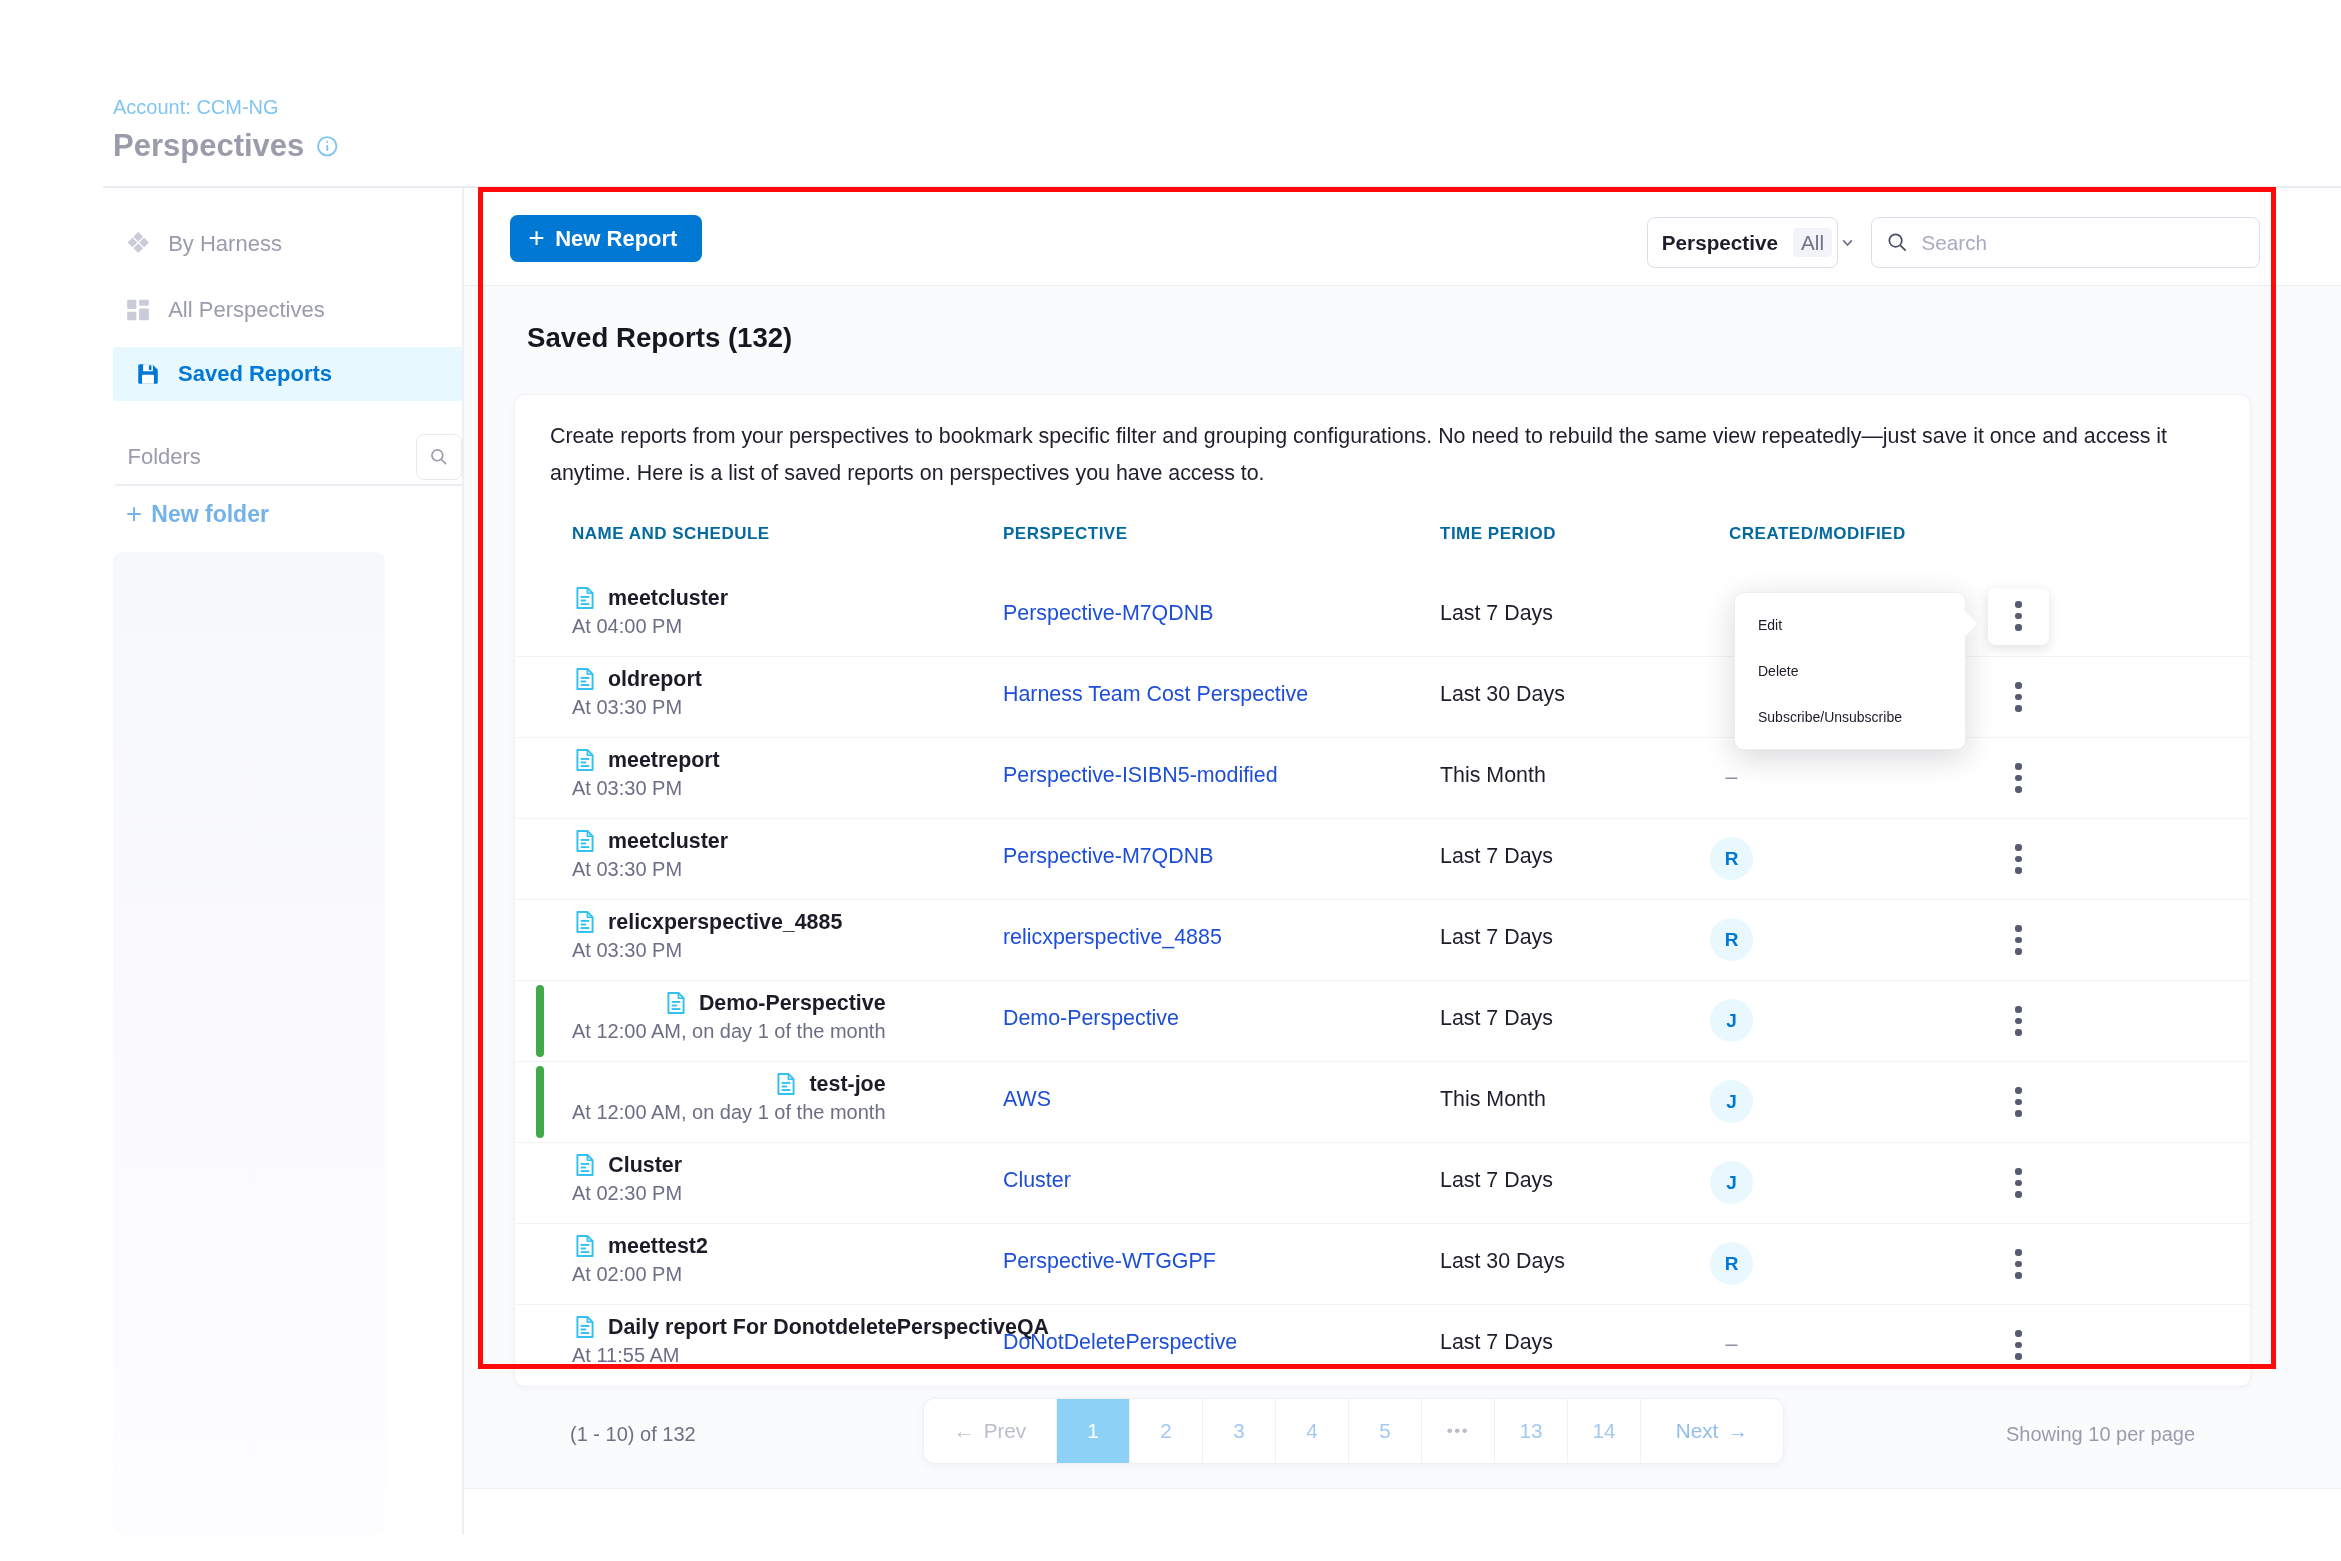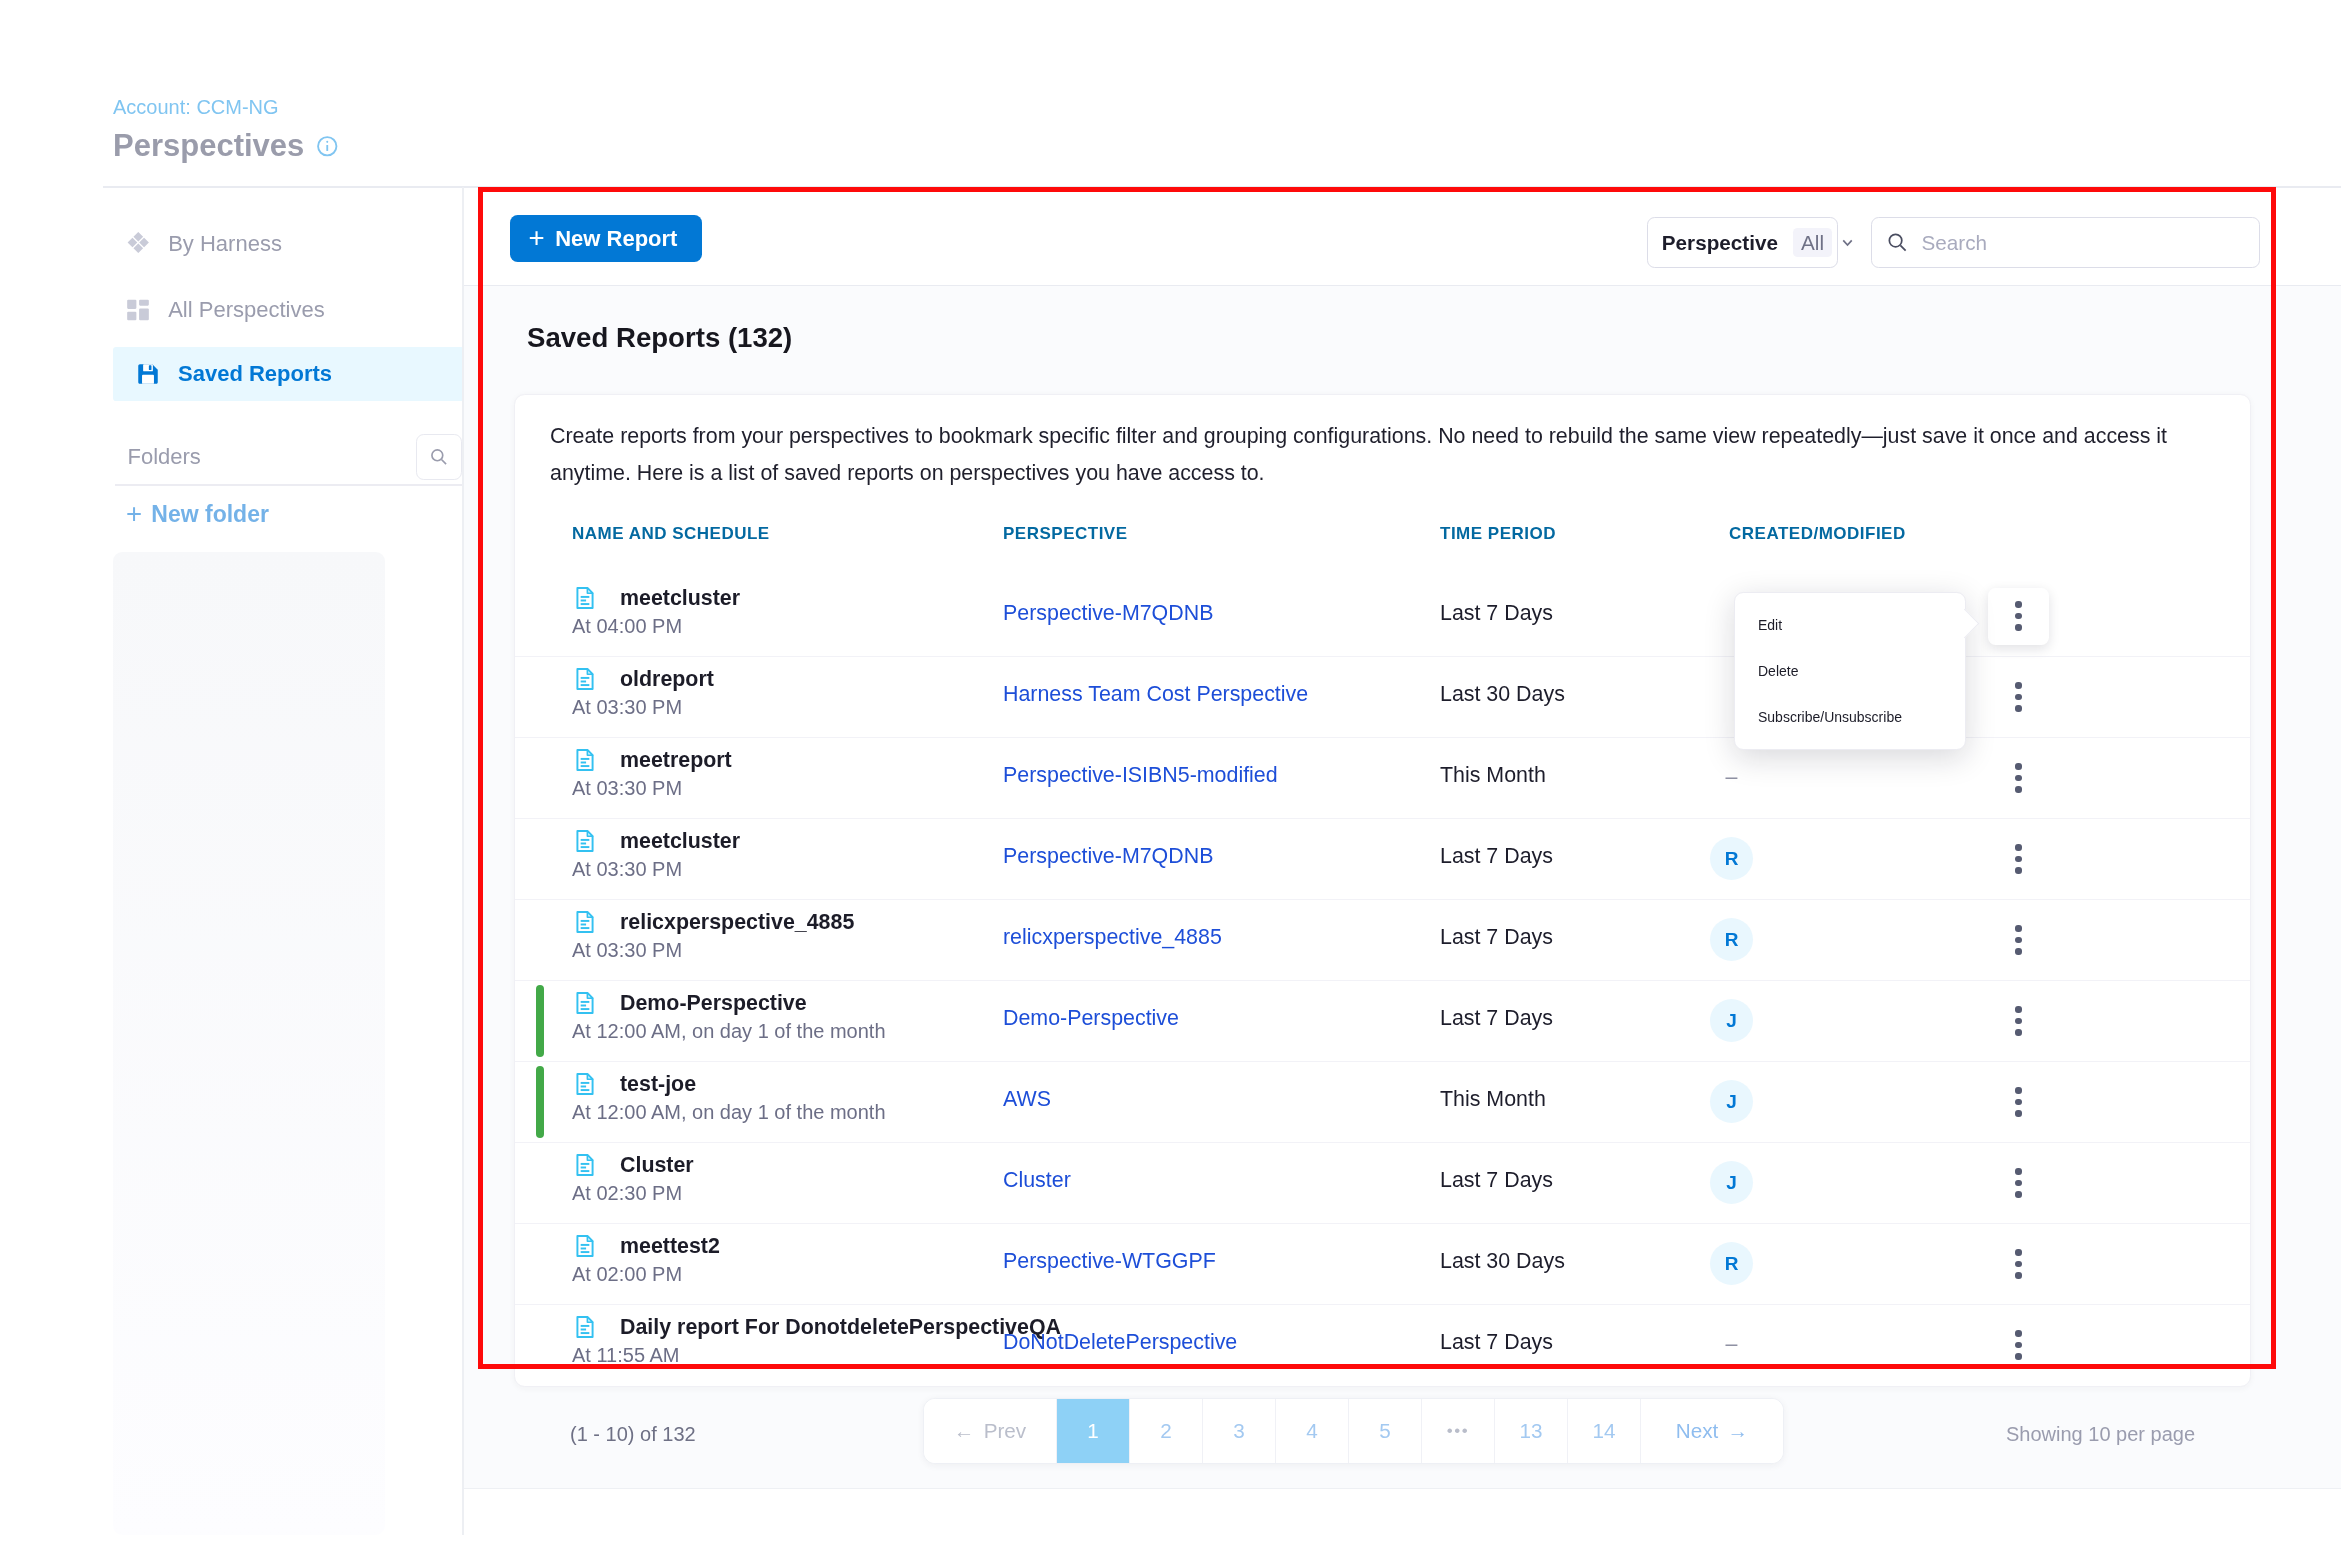--- a/index.html
+++ b/index.html
@@ -62,21 +62,21 @@
   .col-header.c1{left:57px;} .col-header.c2{left:488px;} .col-header.c3{left:925px;} .col-header.c4{left:1214px;}
 
   
   #rows{position:absolute;left:0;top:181px;width:100%;}
   .trow{position:relative;height:81px;border-bottom:1.5px solid #f2f2f7;box-sizing:border-box;}
   .trow:last-child{border-bottom:none;}
   .green-bar{display:none;position:absolute;left:21.4px;top:3.8px;width:7.7px;height:72px;
              background:var(--green-indicator,#42a948);border-radius:4.6px;}
   .trow.green .green-bar{display:block;}
   .cell-name{position:absolute;left:57px;top:9.2px;display:flex;flex-direction:column;gap:3.8px;}
-  .name-line{display:flex;align-items:center;gap:22px;}
+  .name-line{display:flex;align-items:center;gap:10px;justify-content:flex-end;}
   .rname{font-size:21.4px;font-weight:bold;color:#1c1c28;white-space:nowrap;}
   .rschedule{font-size:20px;color:#6c6e86;white-space:nowrap;}
   .cell-perspective{position:absolute;left:488px;top:24.5px;font-size:21.4px;color:#1d4ed8;white-space:nowrap;}
   .cell-period{position:absolute;left:925px;top:24.5px;font-size:21.4px;color:#1d1d2b;white-space:nowrap;}
   .cell-avatar{position:absolute;left:1195px;top:18.4px;width:43px;height:43px;}
   .avatar{display:flex;width:43px;height:43px;border-radius:50%;background:var(--avatar-bg,#e9f7fe);
           color:var(--primary-blue,#0278d5);font-size:19px;font-weight:bold;align-items:center;justify-content:center;}
   .dash{display:block;width:43px;text-align:center;line-height:43px;font-size:21.4px;color:#8f91a3;}
   .kebab{position:absolute;left:1473px;top:11.5px;width:61px;height:57px;background:transparent;border:none;
          display:flex;flex-direction:column;align-items:center;justify-content:center;gap:5.4px;cursor:pointer;}

